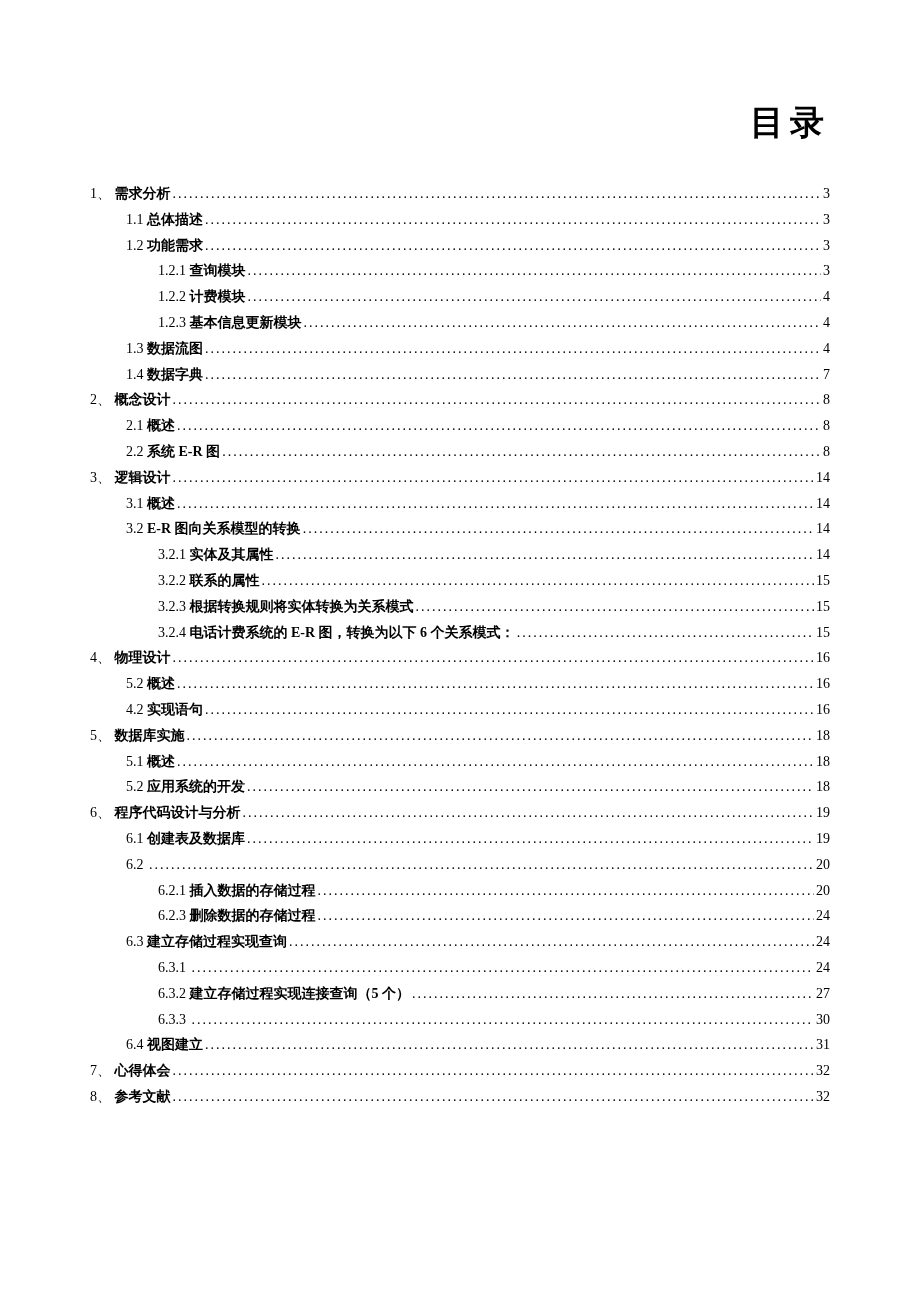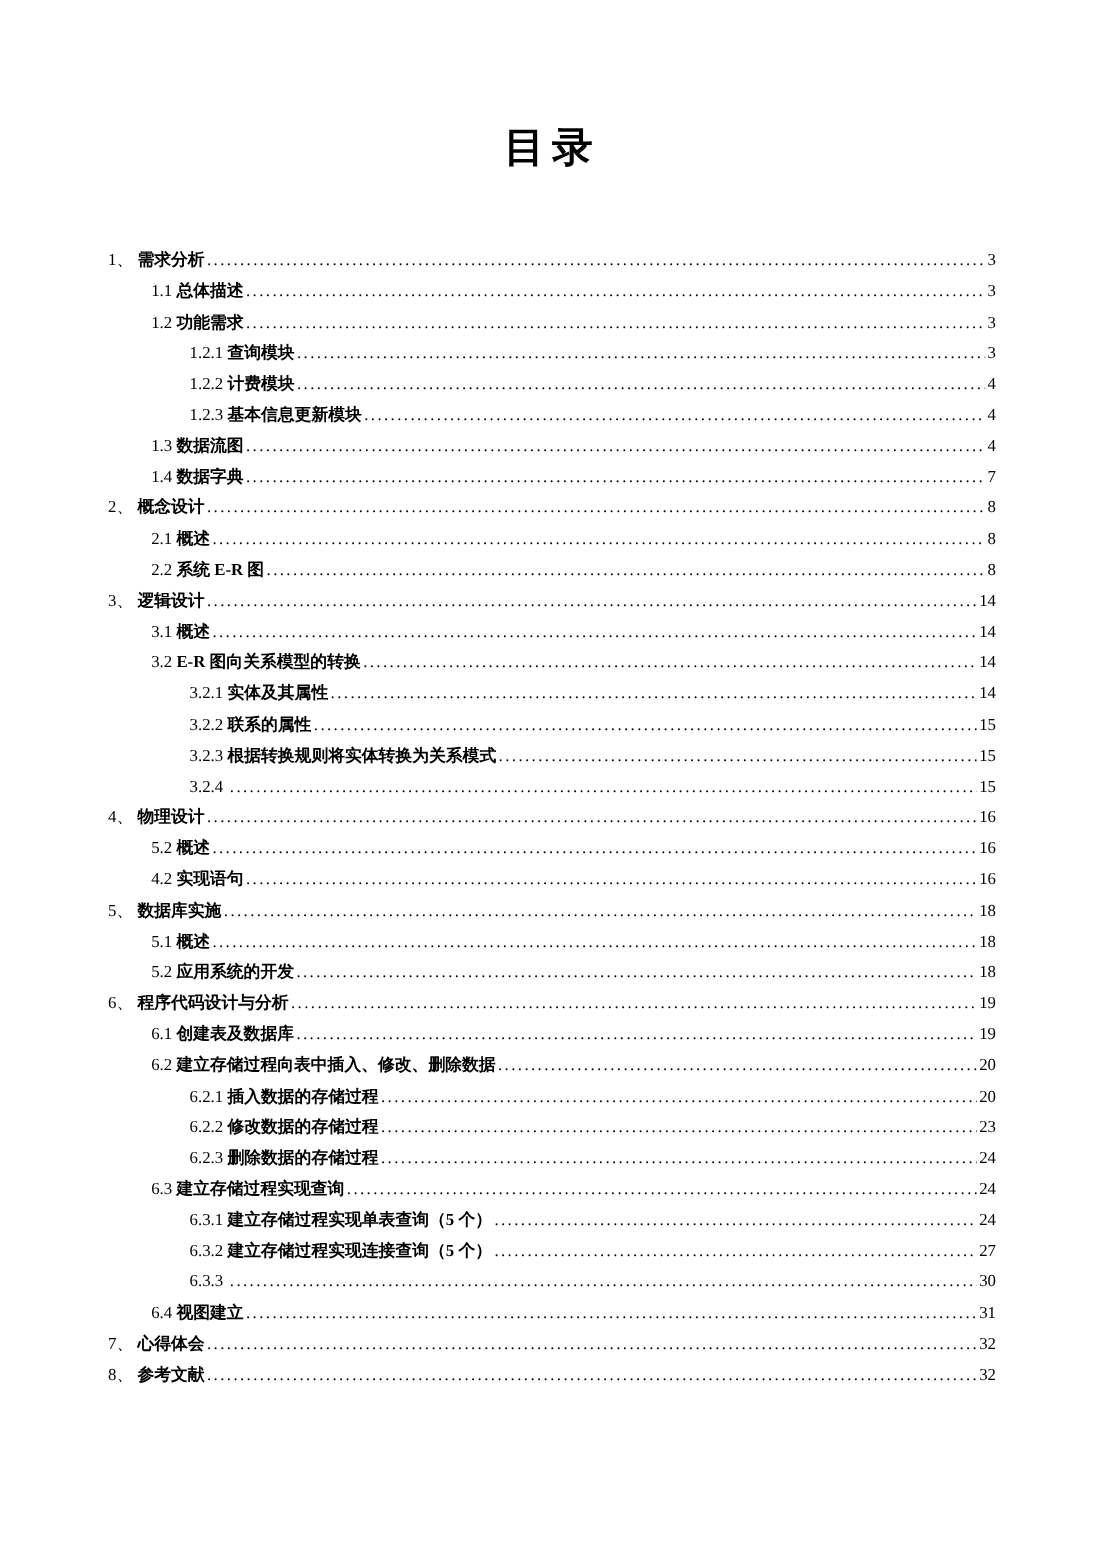--- a/index.html
+++ b/index.html
@@ -11,25 +11,25 @@
       background: #ffffff;
       font-family: "SimSun", "宋体", serif;
       width: 920px;
       height: 1302px;
       position: relative;
     }
     .page {
       padding: 100px 90px 60px 90px;
     }
     .title {
-      text-align: center;
+      text-align: right;
       font-size: 34px;
       font-weight: bold;
       font-family: "SimHei", "黑体", sans-serif;
-      margin-bottom: 60px;
+      margin-bottom: 36px;
       letter-spacing: 6px;
     }
     .toc {
       font-size: 14px;
       line-height: 1.7;
       color: #000;
     }
     .toc-entry {
       display: flex;
       align-items: baseline;
@@ -164,20 +164,21 @@
         <span class="page-num">15</span>
       </div>
       <div class="toc-entry l3">
         <span class="num">3.2.3 </span>
         <span class="label">根据转换规则将实体转换为关系模式</span>
         <span class="leader"></span>
         <span class="page-num">15</span>
       </div>
       <div class="toc-entry l3">
         <span class="num">3.2.4 </span>
+        <span class="label">电话计费系统的 E-R 图，转换为以下 6 个关系模式：</span>
         <span class="leader"></span>
         <span class="page-num">15</span>
       </div>
       <div class="toc-entry l1">
         <span class="num">4、 </span>
         <span class="label">物理设计</span>
         <span class="leader"></span>
         <span class="page-num">16</span>
       </div>
       <div class="toc-entry l2">
@@ -217,51 +218,43 @@
         <span class="page-num">19</span>
       </div>
       <div class="toc-entry l2">
         <span class="num">6.1 </span>
         <span class="label">创建表及数据库</span>
         <span class="leader"></span>
         <span class="page-num">19</span>
       </div>
       <div class="toc-entry l2">
         <span class="num">6.2 </span>
-        <span class="label">建立存储过程向表中插入、修改、删除数据</span>
         <span class="leader"></span>
         <span class="page-num">20</span>
       </div>
       <div class="toc-entry l3">
         <span class="num">6.2.1 </span>
         <span class="label">插入数据的存储过程</span>
         <span class="leader"></span>
         <span class="page-num">20</span>
       </div>
       <div class="toc-entry l3">
-        <span class="num">6.2.2 </span>
-        <span class="label">修改数据的存储过程</span>
-        <span class="leader"></span>
-        <span class="page-num">23</span>
-      </div>
-      <div class="toc-entry l3">
         <span class="num">6.2.3 </span>
         <span class="label">删除数据的存储过程</span>
         <span class="leader"></span>
         <span class="page-num">24</span>
       </div>
       <div class="toc-entry l2">
         <span class="num">6.3 </span>
         <span class="label">建立存储过程实现查询</span>
         <span class="leader"></span>
         <span class="page-num">24</span>
       </div>
       <div class="toc-entry l3">
         <span class="num">6.3.1 </span>
-        <span class="label">建立存储过程实现单表查询（5 个）</span>
         <span class="leader"></span>
         <span class="page-num">24</span>
       </div>
       <div class="toc-entry l3">
         <span class="num">6.3.2 </span>
         <span class="label">建立存储过程实现连接查询（5 个）</span>
         <span class="leader"></span>
         <span class="page-num">27</span>
       </div>
       <div class="toc-entry l3">

